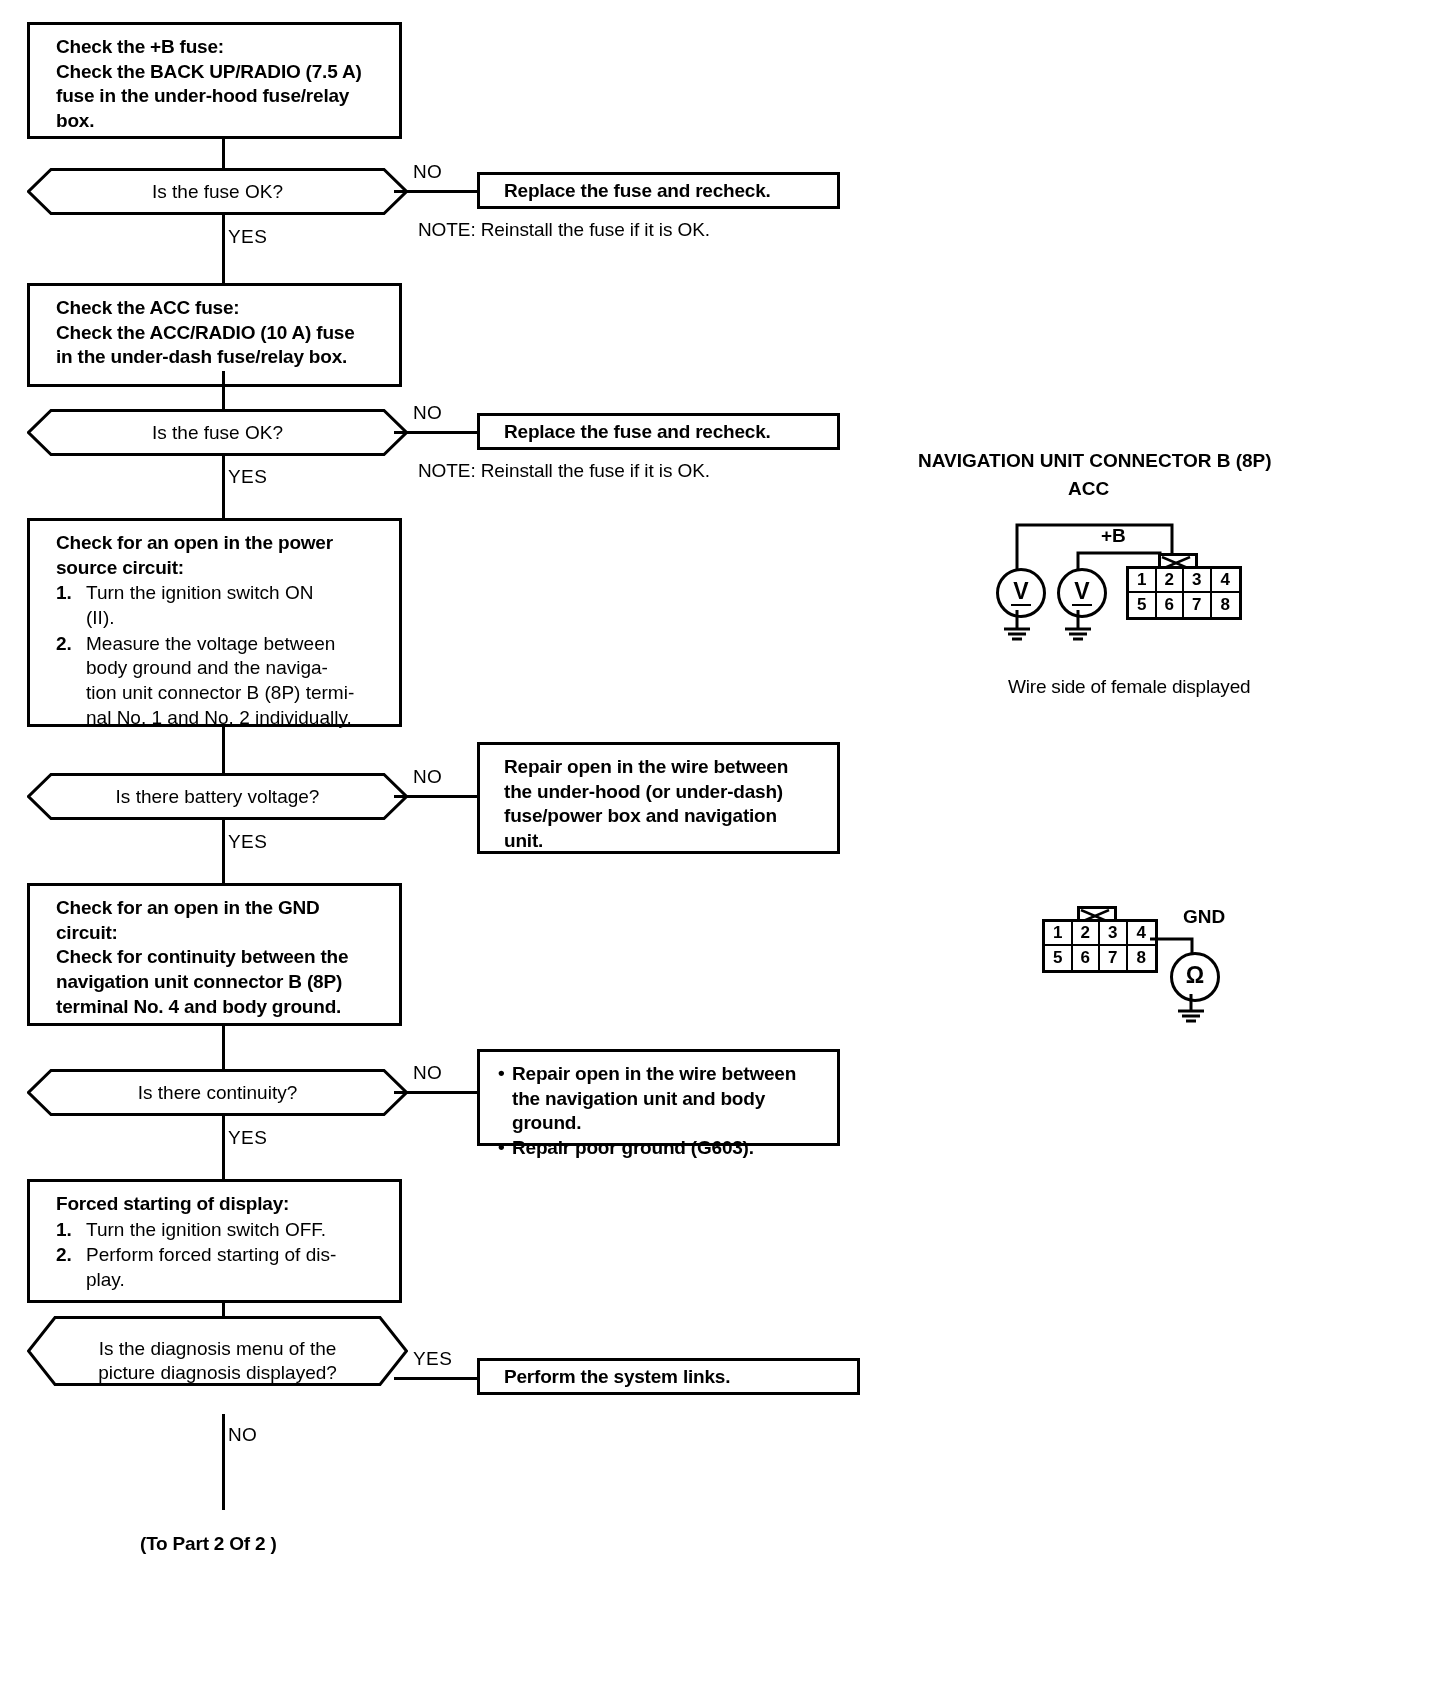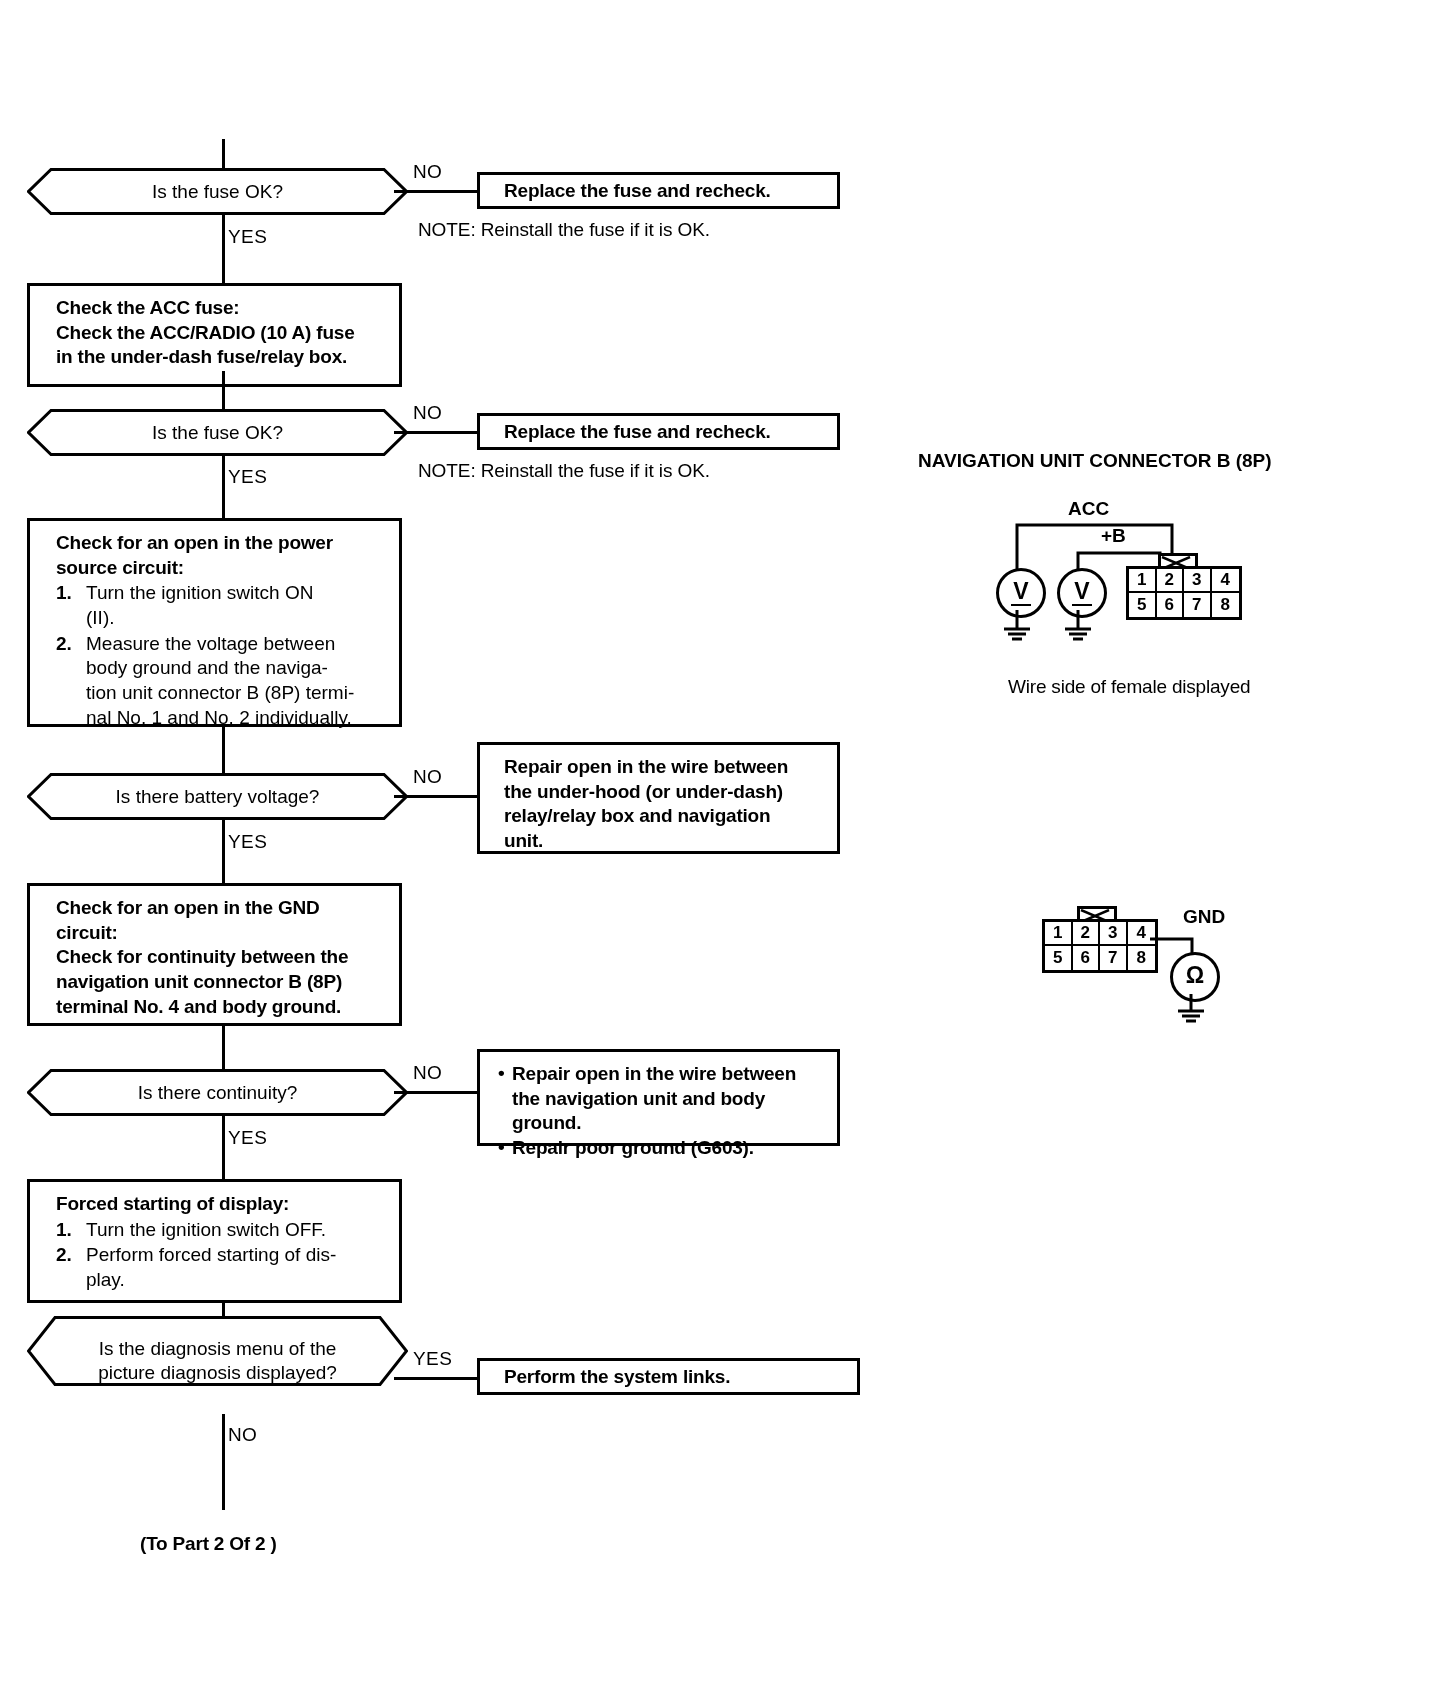--- a/index.html
+++ b/index.html
@@ -214,20 +214,26 @@
     font-size: 19px;
     font-weight: bold;
     letter-spacing: 0px;
   }
 </style>
 </head>
 <body>
 
 <div id="page">
 
+  <div class="proc-box" style="left:27px; top:22px; width:375px; height:117px;">
+    <div class="hd">Check the +B fuse:</div>
+    <div class="ln">Check the BACK UP/RADIO (7.5 A)</div>
+    <div class="ln">fuse in the under-hood fuse/relay</div>
+    <div class="ln">box.</div>
+  </div>
 
   <div class="vline" style="left:222px; top:139px; height:29px;"></div>
 
   <div class="decision" style="left:27px; top:168px; width:381px; height:47px;">
     <svg width="381" height="47" viewBox="0 0 381 47">
       <polygon points="24,1.5 357,1.5 379.5,23.5 357,45.5 24,45.5 1.5,23.5" fill="#fff" stroke="#000" stroke-width="3"></polygon>
     </svg>
     <div class="dtext">Is the fuse OK?</div>
   </div>
 
@@ -298,21 +304,21 @@
 
   <div class="hline" style="left:394px; top:795px; width:85px;"></div>
   <div class="branch-label" style="left:413px; top:766px;">NO</div>
 
   <div class="vline" style="left:222px; top:820px; height:63px;"></div>
   <div class="branch-label" style="left:228px; top:831px;">YES</div>
 
   <div class="action-box multi" style="left:477px; top:742px; width:363px; height:112px;">
     <div>Repair open in the wire between</div>
     <div>the under-hood (or under-dash)</div>
-    <div>relay/relay box and navigation</div>
+    <div>fuse/power box and navigation</div>
     <div>unit.</div>
   </div>
 
   <div class="proc-box" style="left:27px; top:883px; width:375px; height:143px;">
     <div class="hd">Check for an open in the GND</div>
     <div class="hd">circuit:</div>
     <div class="ln">Check for continuity between the</div>
     <div class="ln">navigation unit connector B (8P)</div>
     <div class="ln">terminal No. 4 and body ground.</div>
   </div>
@@ -386,21 +392,21 @@
 
   <div class="caption" style="left:918px; top:450px;">NAVIGATION UNIT CONNECTOR B (8P)</div>
 
   <svg style="position:absolute; left:1000px; top:505px;" width="230" height="120">
 
     <path d="M 17,78 L 17,20 L 172,20 L 172,72" fill="none" stroke="#000" stroke-width="3"></path>
 
     <path d="M 78,78 L 78,48 L 160,48 L 160,72" fill="none" stroke="#000" stroke-width="3"></path>
   </svg>
 
-  <div class="diag-label" style="left:1068px; top:498px;">ACC</div>
+  <div class="diag-label" style="left:1068px; top:478px;">ACC</div>
   <div class="diag-label" style="left:1101px; top:525px;">+B</div>
 
   <div class="meter" style="left:996px; top:568px; width:44px; height:44px;">
     <span class="glyph">V</span>
     <span class="bar"></span>
   </div>
   <svg style="position:absolute; left:996px; top:610px;" width="44" height="34">
     <line x1="21" y1="0" x2="21" y2="18" stroke="#000" stroke-width="3"></line>
     <line x1="8" y1="19" x2="34" y2="19" stroke="#000" stroke-width="3"></line>
     <line x1="12" y1="24" x2="30" y2="24" stroke="#000" stroke-width="3"></line>

